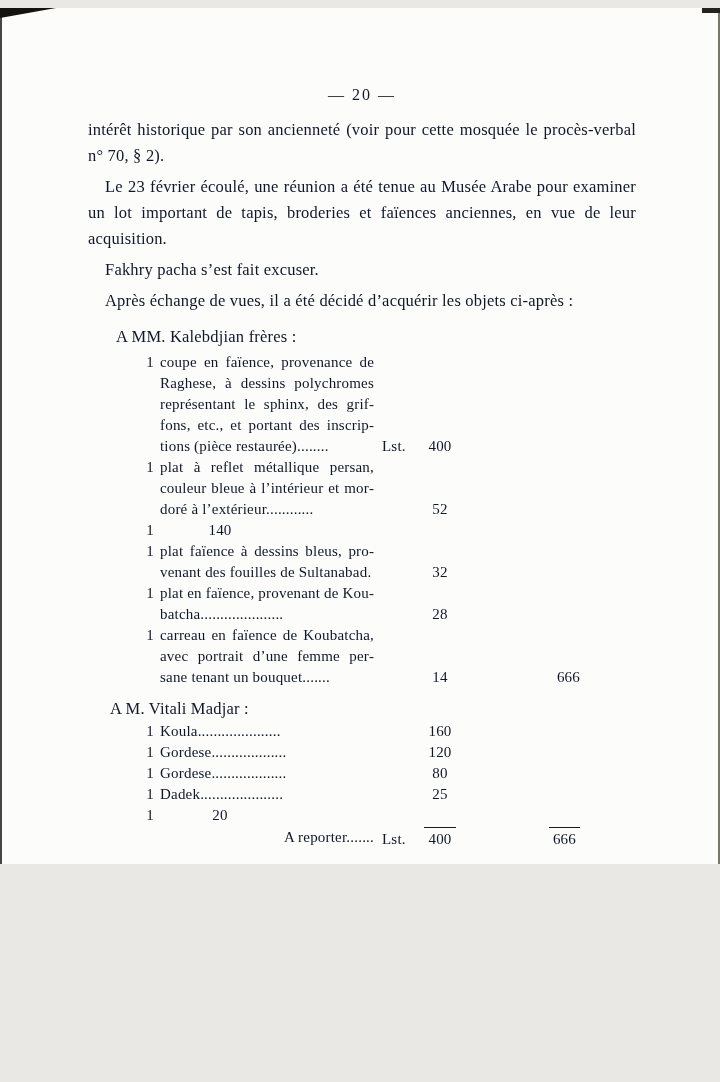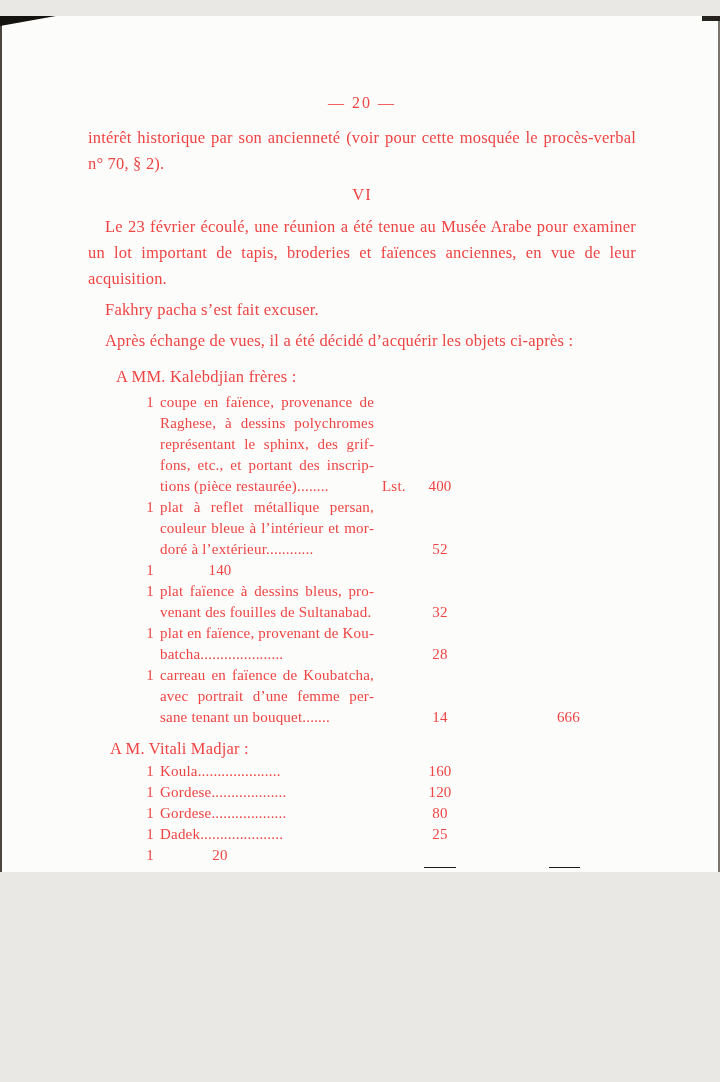--- a/index.html
+++ b/index.html
@@ -1,23 +1,23 @@
 <!DOCTYPE html>
 <html lang="fr"><head>
 <meta charset="utf-8">
 <style>
   * { box-sizing: border-box; }
   html, body { margin: 0; padding: 0; background: #e9e8e4; }
   .page {
     position: relative;
     width: 720px;
     height: 856px;
-    margin: 16px auto;
+    margin: 8px auto;
     background: #fcfcfa;
-    color: #ef4444;
+    color: #0f172a;
     font-family: "Liberation Serif", "DejaVu Serif", serif;
     overflow: hidden;
   }
   .scan-edge-left  { position: absolute; left: 0; top: 0; width: 2px; height: 100%; background: #4a463f; }
   .scan-edge-right { position: absolute; right: 0; top: 0; width: 2px; height: 100%; background: #7a756d; }
   .scan-mark-tl    { position: absolute; left: 0; top: 0; width: 56px; height: 10px; background: #15130f;
                      clip-path: polygon(0 0, 56px 0, 0 10px); }
   .scan-mark-tr    { position: absolute; right: 0; top: 0; width: 18px; height: 5px; background: #26231e; }
 
   .content {
@@ -59,21 +59,20 @@
   <div class="scan-edge-left"></div>
   <div class="scan-edge-right"></div>
   <div class="scan-mark-tl"></div>
   <div class="scan-mark-tr"></div>
 
   <div class="content">
     <div class="page-number">— 20 —</div>
 
     <p class="para">intérêt historique par son ancienneté (voir pour cette mosquée le procès-verbal n° 70, § 2).</p>
 
-    <div class="section-heading">VI</div>
 
     <p class="para indent">Le 23 février écoulé, une réunion a été tenue au Musée Arabe pour examiner un lot important de tapis, broderies et faïences anciennes, en vue de leur acquisition.</p>
     <p class="para indent">Fakhry pacha s’est fait excuser.</p>
     <p class="para indent">Après échange de vues, il a été décidé d’acquérir les objets ci-après :</p>
 
     <div class="ledger">
 
       <div class="ledger-heading">A MM. Kalebdjian frères :</div>
 
       <div class="row">

